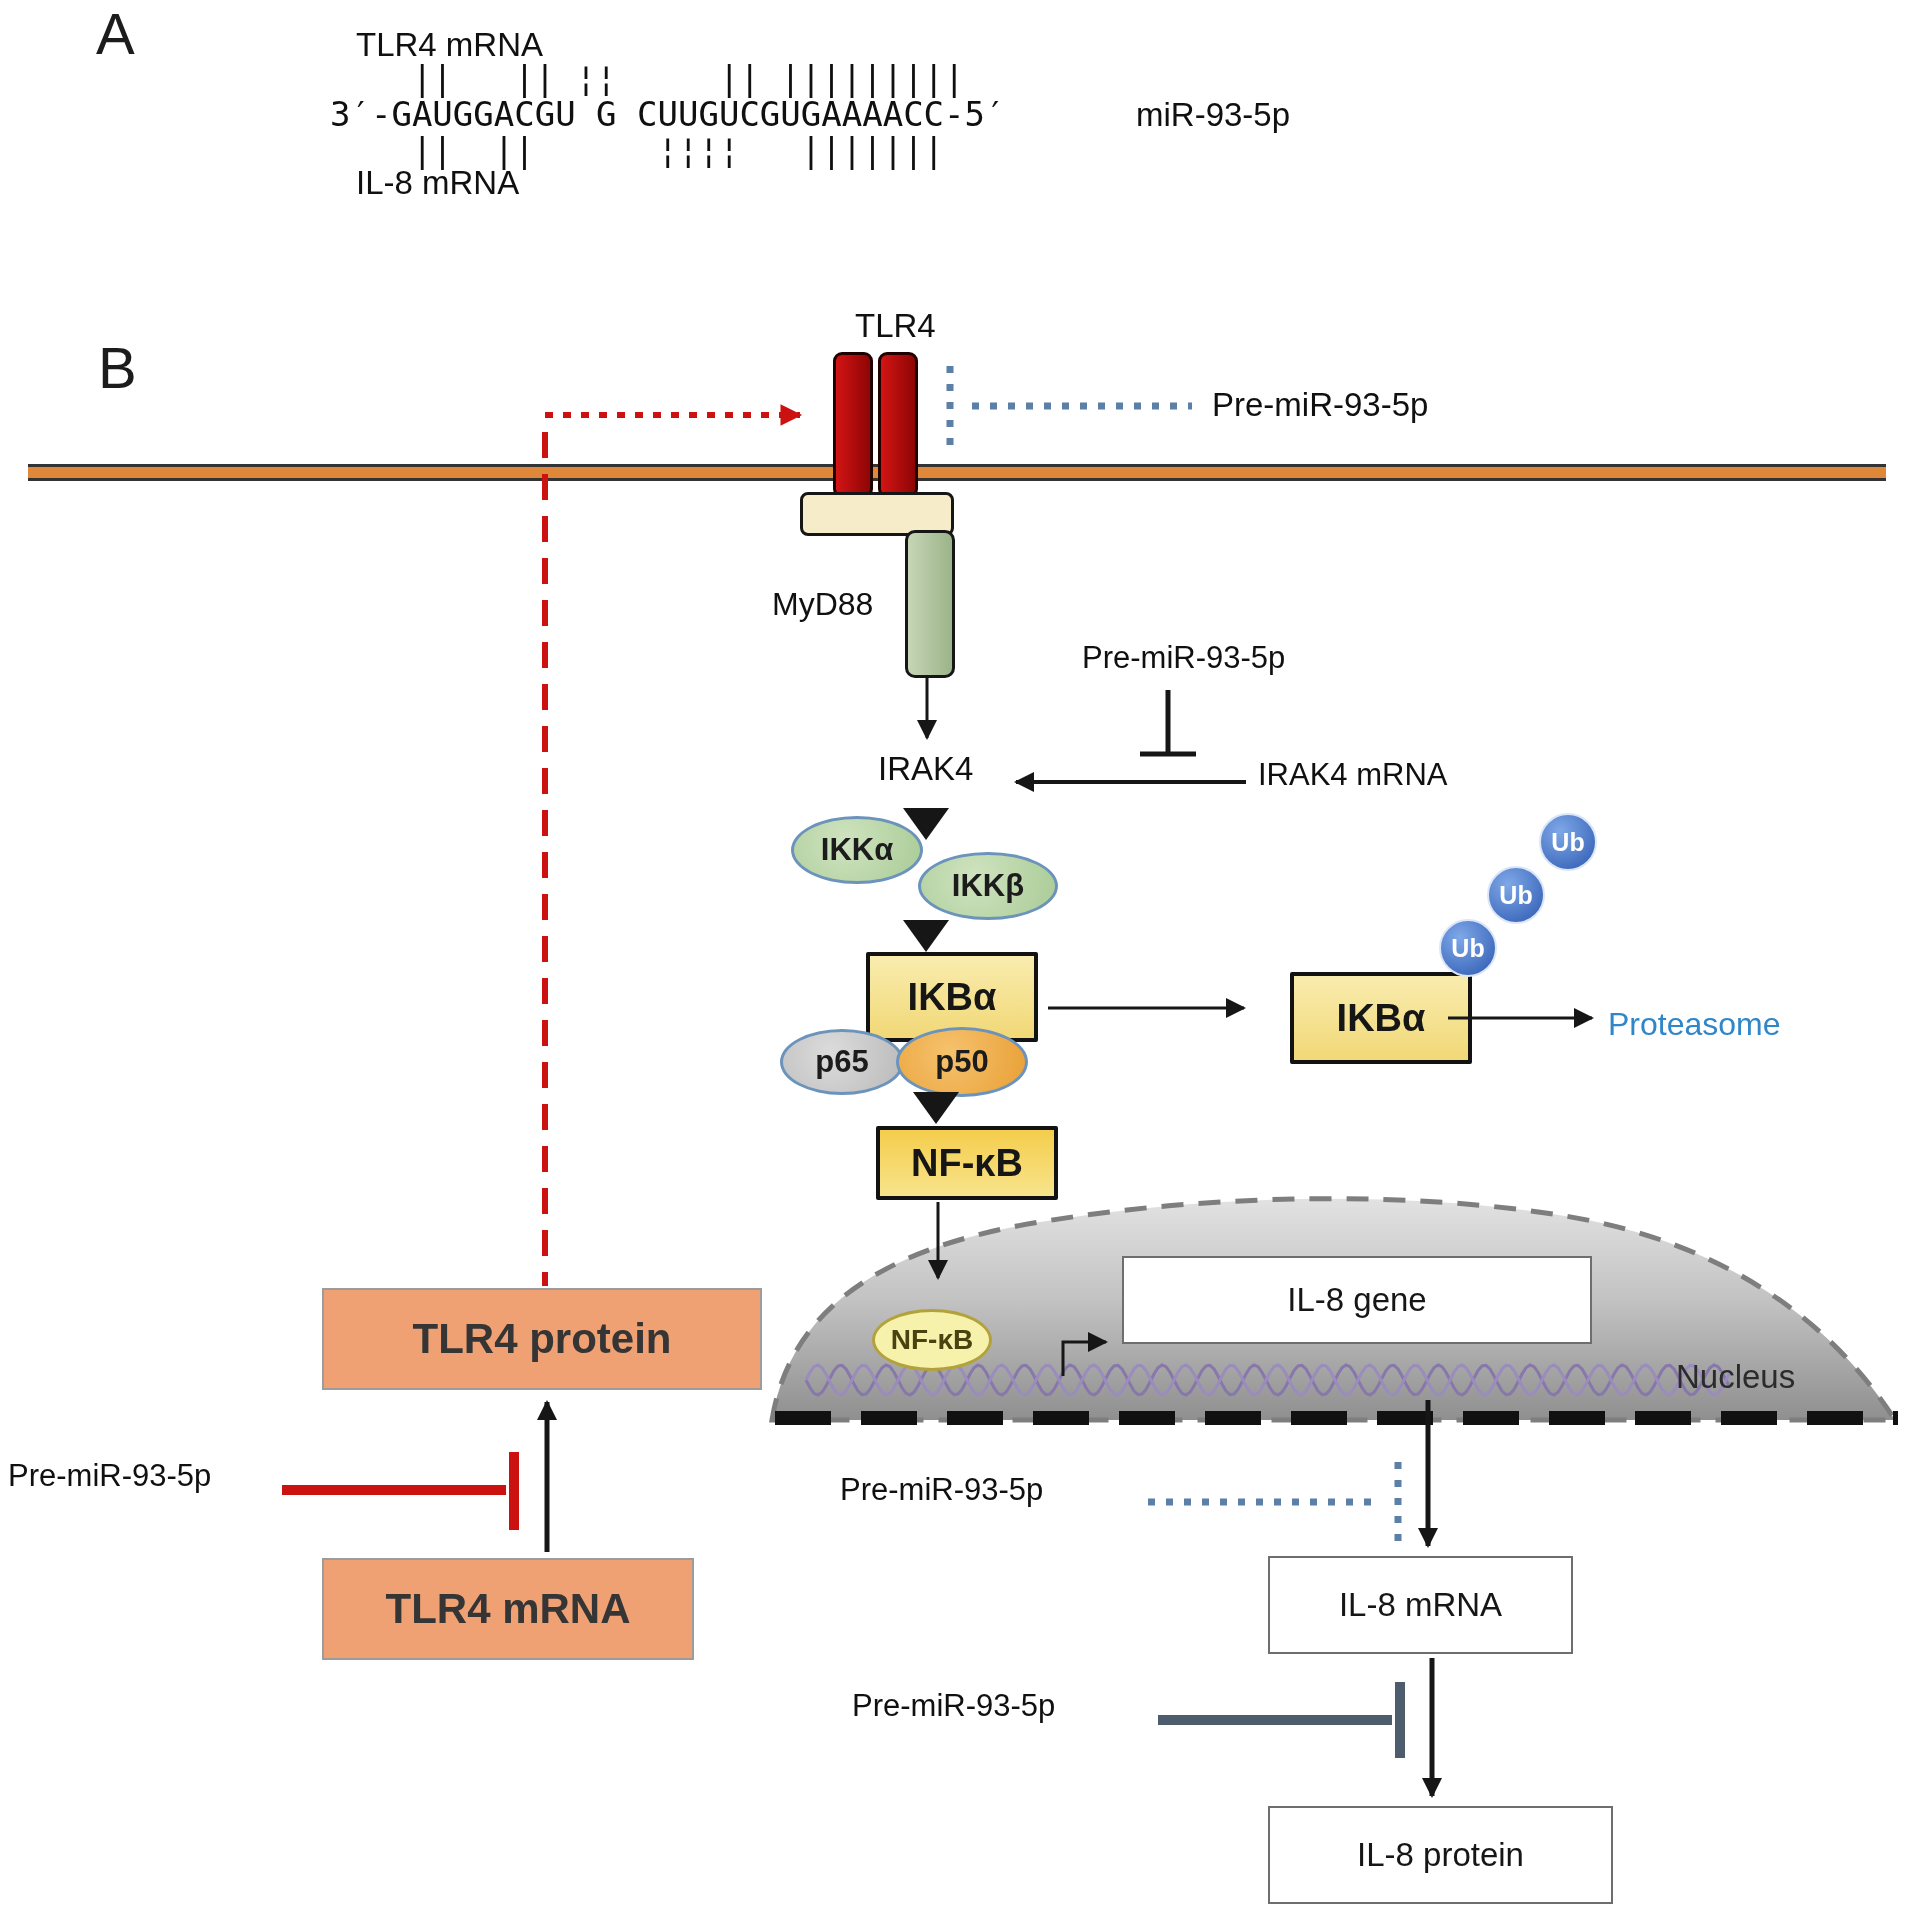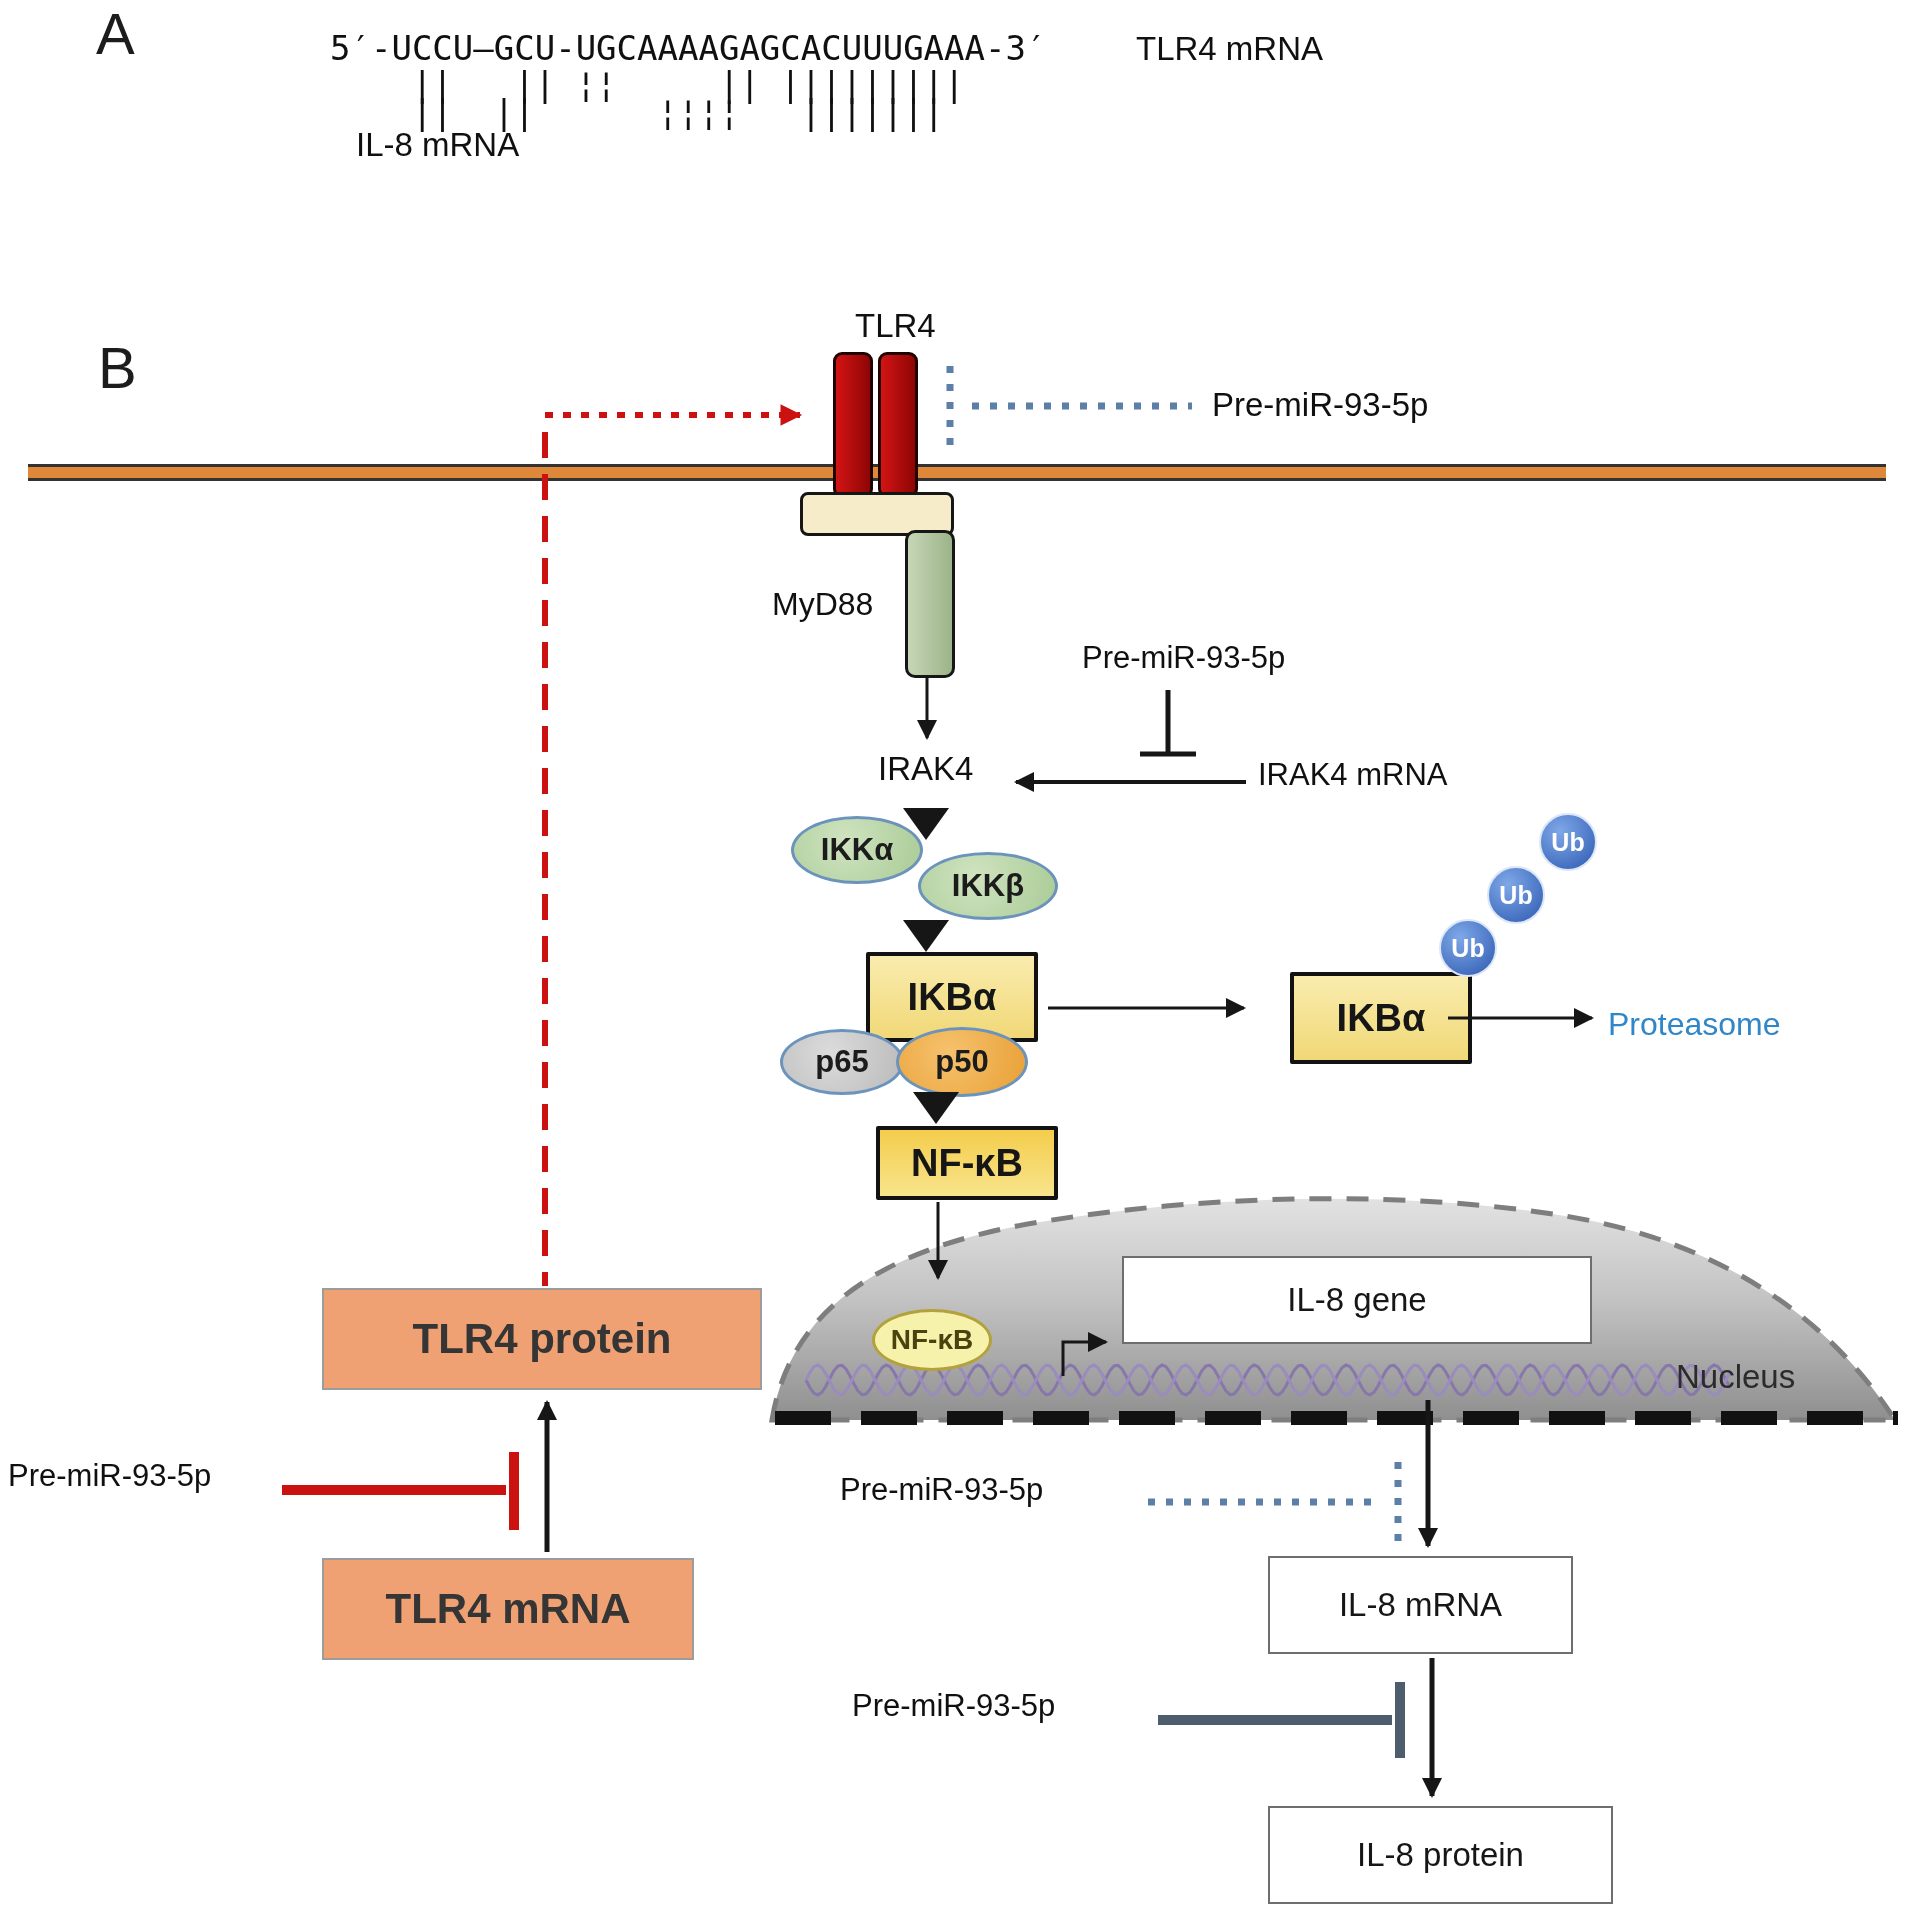--- a/index.html
+++ b/index.html
@@ -70,25 +70,28 @@
     <line x1="775" y1="1418" x2="1898" y2="1418" stroke="#111111" stroke-width="14" stroke-dasharray="56 30"></line>
   </svg>
 
   <div class="html-layer abs" style="left:0;top:0;width:1914px;height:1925px;">
 
     <div class="abs panel-label" style="left:96px;top:0px;">A</div>
     <div class="abs panel-label" style="left:98px;top:334px;">B</div>
 
     <div class="abs panelA">
       <div class="arow">
-        <span class="seq">5′-UCCU–GCU-UGCAAAAGAGCACUUUGAAA-3′</span>
         <span class="seqlabel">TLR4 mRNA</span>
       </div>
       <div class="arow">
         <span class="bonds">    ||   || ¦¦     || |||||||||</span>
+      </div>
+      <div class="arow">
+        <span class="seq">3′-GAUGGACGU G CUUGUCGUGAAAACC-5′</span>
+        <span class="seqlabel">miR-93-5p</span>
       </div>
       <div class="arow">
         <span class="bonds">    ||  ||      ¦¦¦¦   |||||||</span>
       </div>
       <div class="arow">
         <span class="seqlabel">IL-8 mRNA</span>
       </div>
     </div>
 
     <div class="abs membrane" style="left:28px;top:464px;width:1858px;height:11px;"></div>

